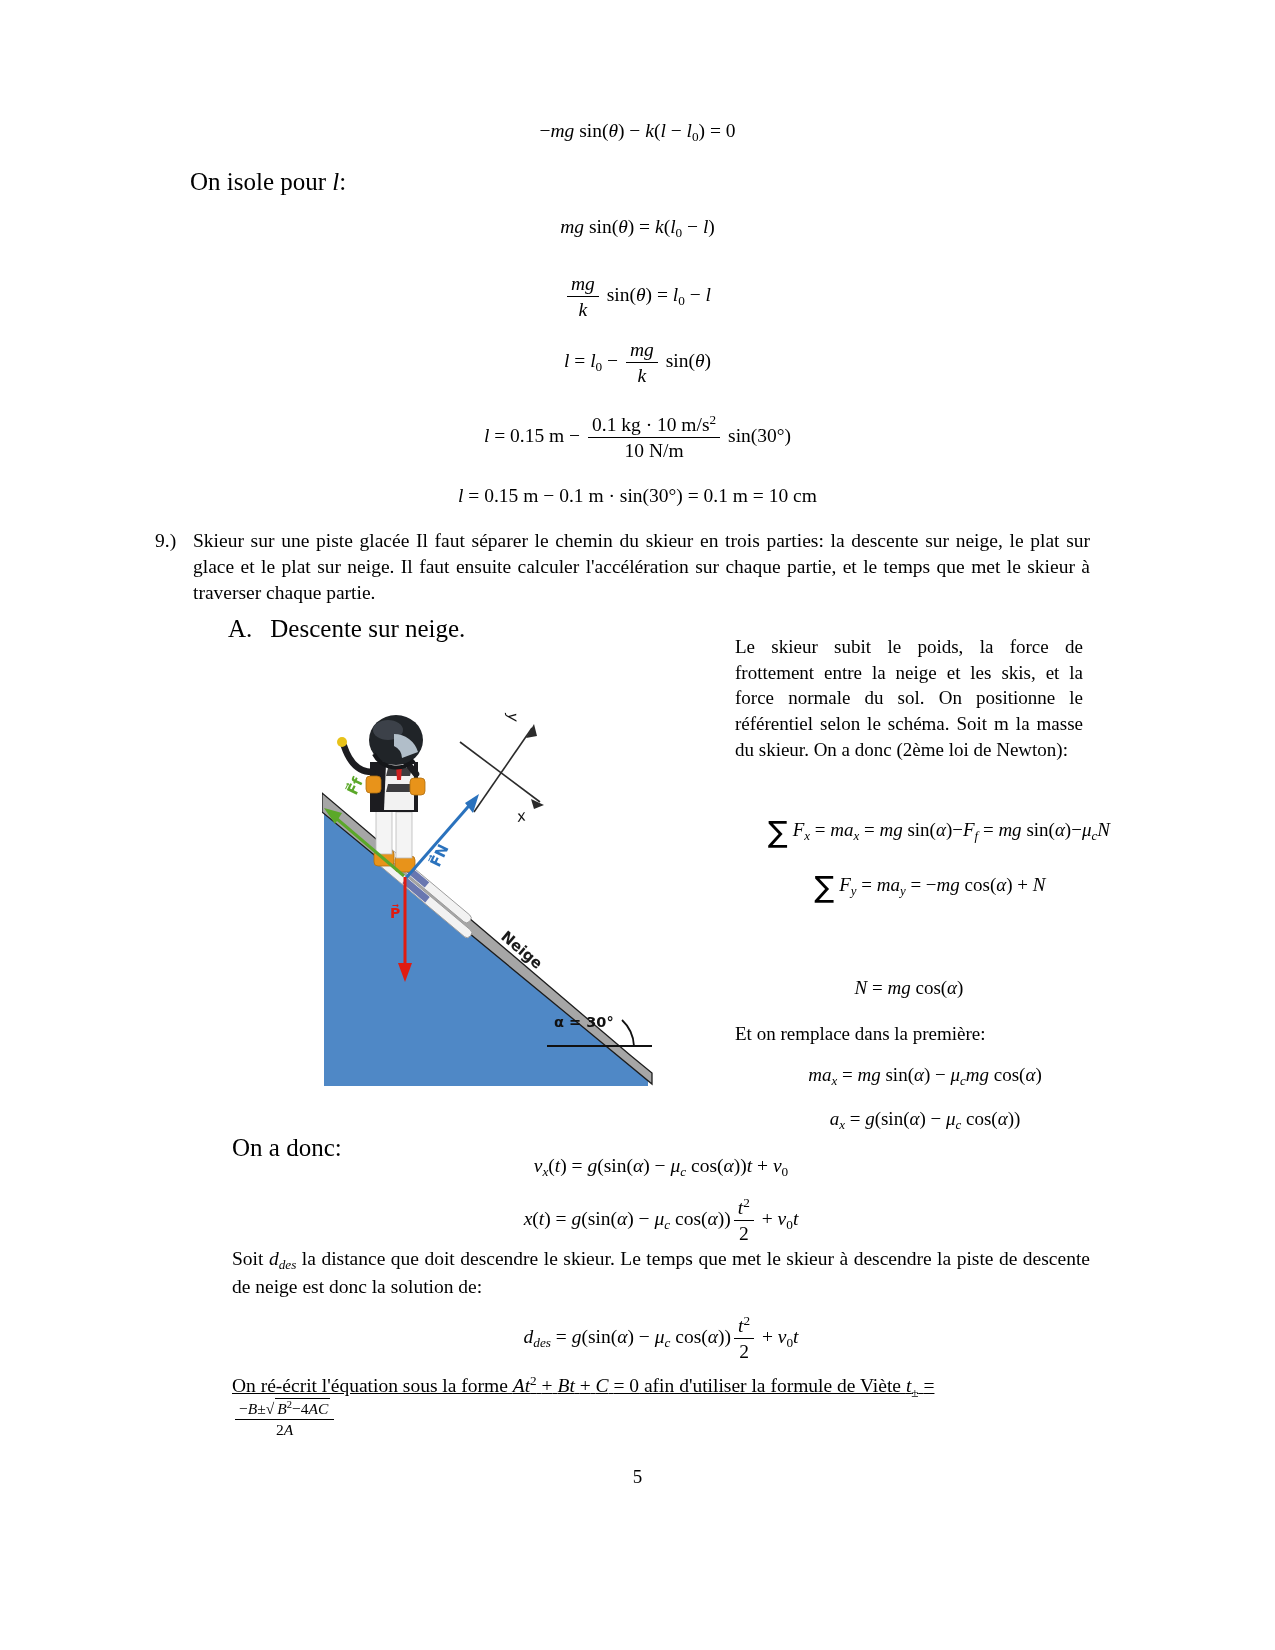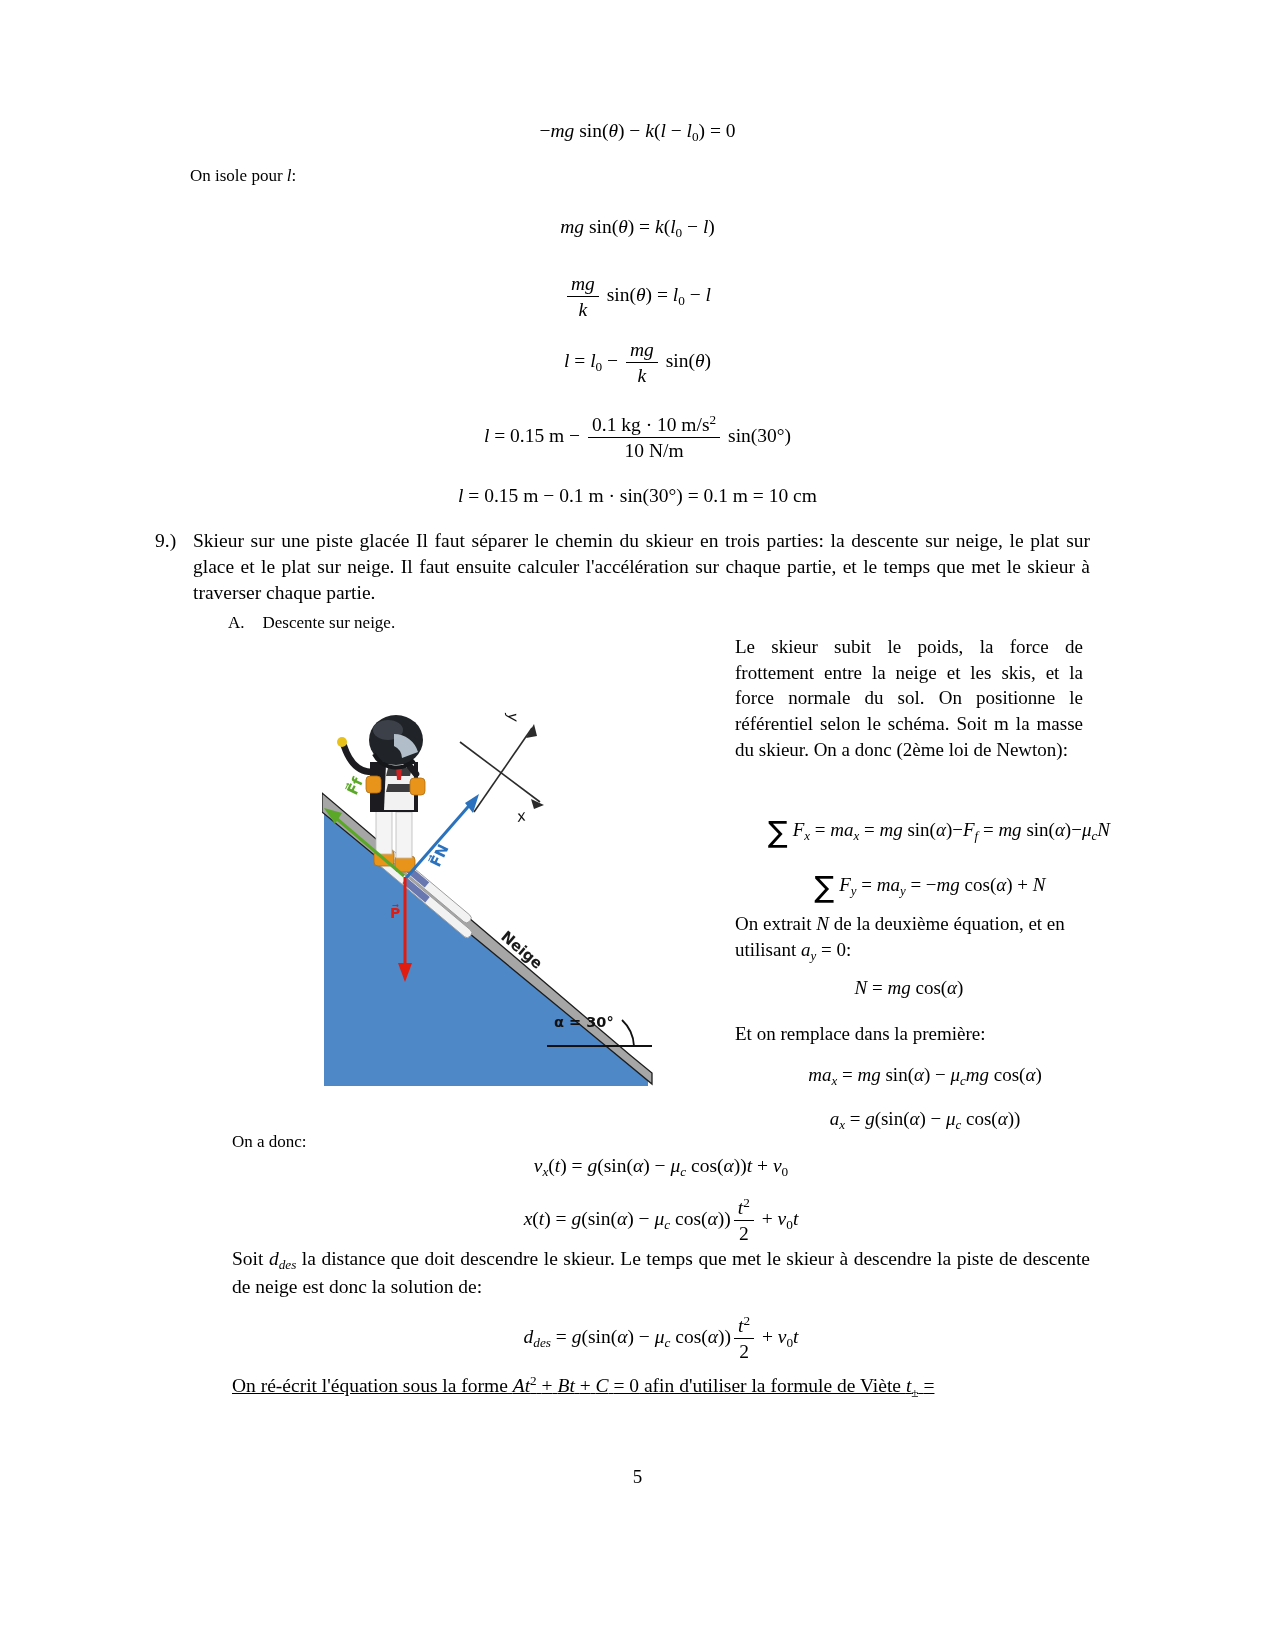--- a/index.html
+++ b/index.html
@@ -73,21 +73,21 @@
   }
   .radic { font-style: normal; }
 
   
   .para {
     font-size: 19.5px;
     line-height: 1.33;
     text-align: justify;
   }
   .para-l {
-    font-size: 17px;
+    font-size: 25px;
     line-height: 1.33;
   }
   .rcol {
     font-size: 19px;
     line-height: 1.35;
     text-align: justify;
   }
   .rcol-eq { font-size: 19px; text-align: center; }
   b, .bold { font-weight: normal; }
 
@@ -258,23 +258,20 @@
   <div class="abs rcol" style="left:735px; top:634px; width:348px;">Le skieur subit le poids, la force de frottement entre la neige et les skis, et la force normale du sol. On positionne le référentiel selon le schéma. Soit m la masse du skieur. On a donc (2ème loi de Newton):</div>
 
   <div class="abs rcol-eq" style="left:700px; top:815px; width:478px;">
     <span class="bigsum">∑</span> <i>F</i><span class="sub">x</span> <span class="rm">=</span> <i>ma</i><span class="sub">x</span> <span class="rm">=</span> <i>mg</i> <span class="rm">sin(</span><i>α</i><span class="rm">)−</span><i>F</i><span class="sub">f</span> <span class="rm">=</span> <i>mg</i> <span class="rm">sin(</span><i>α</i><span class="rm">)−</span><i>μ</i><span class="sub">c</span><i>N</i>
   </div>
 
   <div class="abs rcol-eq" style="left:700px; top:870px; width:460px;">
     <span class="bigsum">∑</span> <i>F</i><span class="sub">y</span> <span class="rm">=</span> <i>ma</i><span class="sub">y</span> <span class="rm">= −</span><i>mg</i> <span class="rm">cos(</span><i>α</i><span class="rm">) +</span> <i>N</i>
   </div>
 
-  <div class="abs rcol" style="left:735px; top:911px; width:348px; text-align:left;">
-    On extrait <i>N</i> de la deuxième équation, et en utilisant <i>a</i><span class="sub">y</span> <span class="rm">= 0:</span>
-  </div>
 
   <div class="abs rcol-eq" style="left:735px; top:977px; width:348px;">
     <i>N</i> <span class="rm">=</span> <i>mg</i> <span class="rm">cos(</span><i>α</i><span class="rm">)</span>
   </div>
 
   <div class="abs rcol" style="left:735px; top:1021px; width:348px; text-align:left;">Et on remplace dans la première:</div>
 
   <div class="abs rcol-eq" style="left:700px; top:1064px; width:450px;">
     <i>ma</i><span class="sub">x</span> <span class="rm">=</span> <i>mg</i> <span class="rm">sin(</span><i>α</i><span class="rm">) −</span> <i>μ</i><span class="sub">c</span><i>mg</i> <span class="rm">cos(</span><i>α</i><span class="rm">)</span>
   </div>
@@ -298,16 +295,22 @@
   </div>
 
   <div class="abs eq" style="left:232px; top:1313px; width:858px;">
     <i>d</i><span class="sub">des</span> <span class="rm">=</span> <i>g</i><span class="rm">(sin(</span><i>α</i><span class="rm">) −</span> <i>μ</i><span class="sub">c</span> <span class="rm">cos(</span><i>α</i><span class="rm">))</span><span class="frac"><span class="num"><i>t</i><span class="sup">2</span></span><span class="den"><span class="rm">2</span></span></span> <span class="rm">+</span> <i>v</i><span class="sub-rm">0</span><i>t</i>
   </div>
 
   <div class="abs para" style="left:232px; top:1372px; width:858px;text-decoration:underline;">
     On ré-écrit l'équation sous la forme <i>At</i><span class="sup">2</span> <span class="rm">+</span> <i>Bt</i> <span class="rm">+</span> <i>C</i> <span class="rm">= 0</span> afin d'utiliser la formule de Viète <i>t</i><span class="sub-rm">±</span> <span class="rm">=</span>
   </div>
 
+  <div class="abs" style="left:232px; top:1398px; width:400px; font-size:15.5px;">
+    <span class="frac" style="vertical-align:top;">
+      <span class="num"><span class="rm">−</span><i>B</i><span class="rm">±</span><span class="radic">√</span><span class="sqrt-wrap"><i>B</i><span class="sup">2</span><span class="rm">−4</span><i>AC</i></span></span>
+      <span class="den"><span class="rm">2</span><i>A</i></span>
+    </span>
+  </div>
 
   <div class="pagenum">5</div>
 
 </div>
 
 </body></html>

